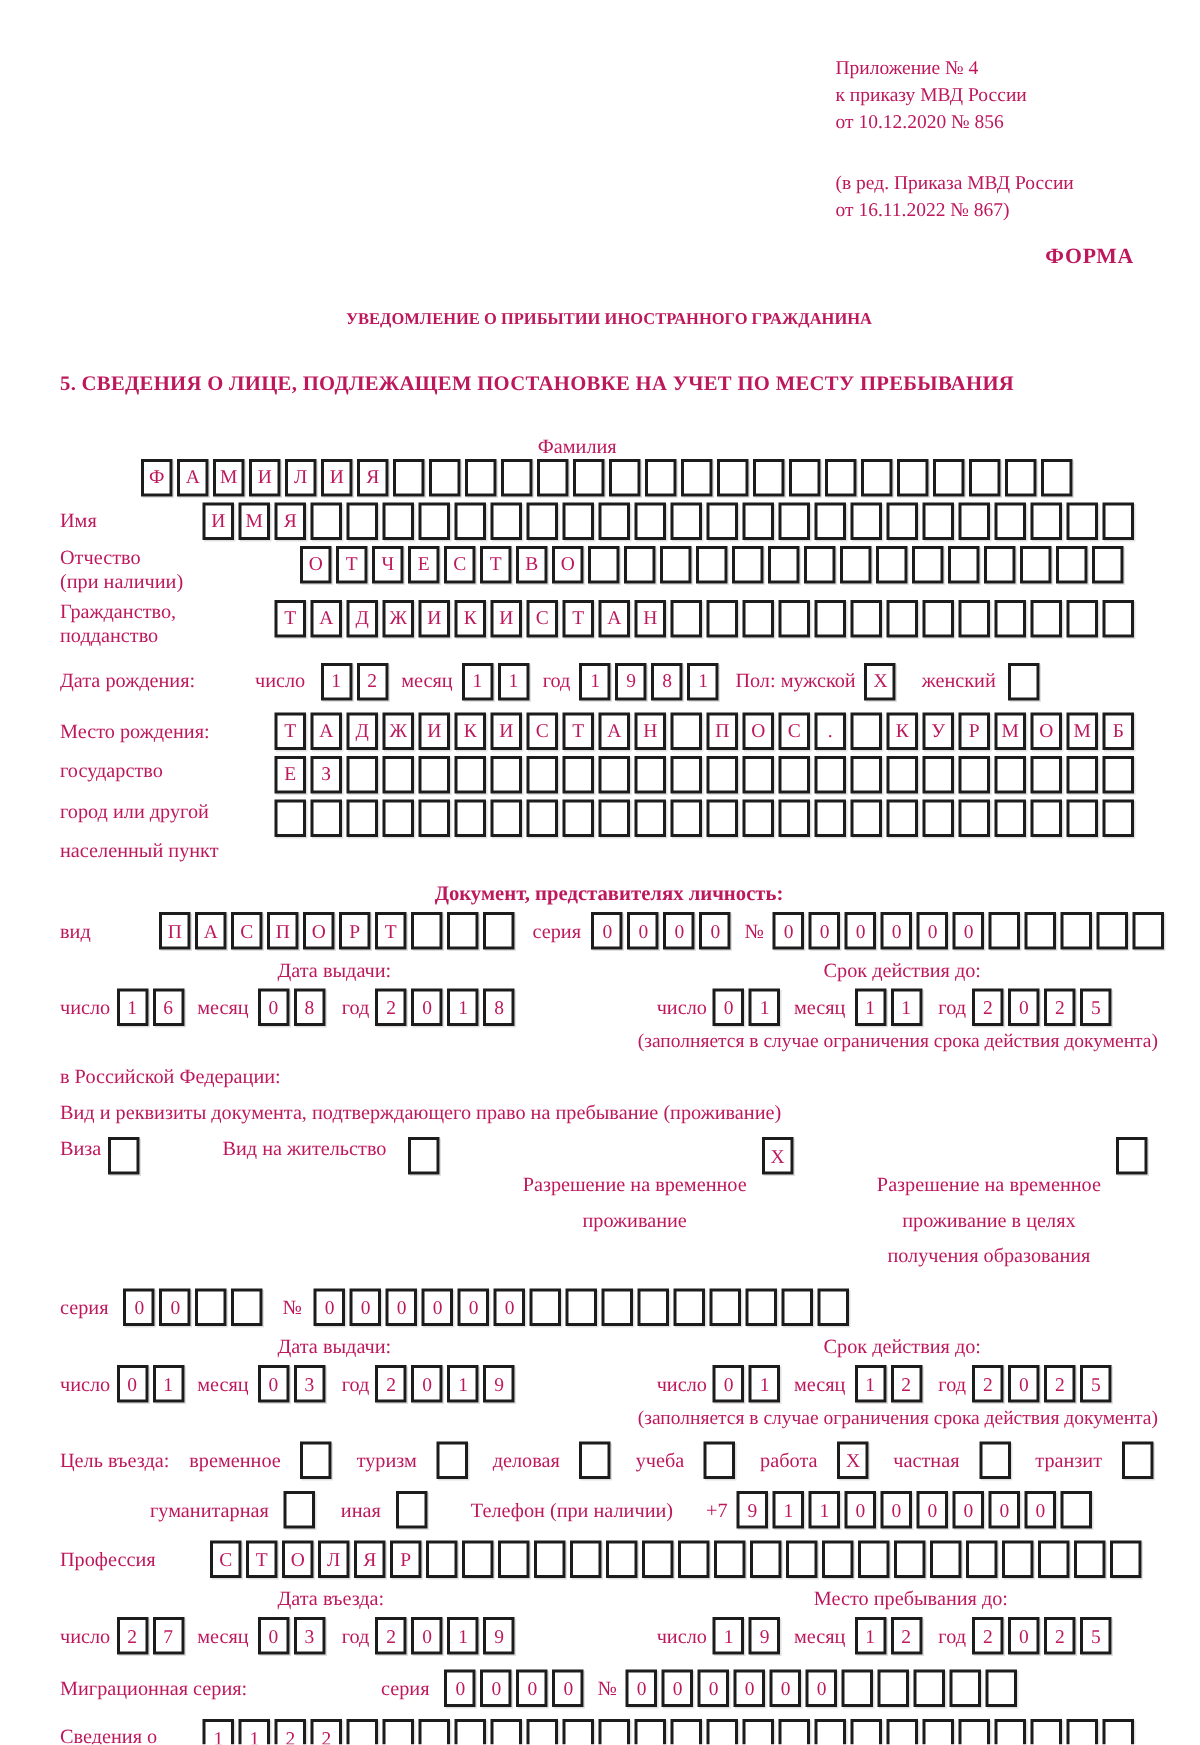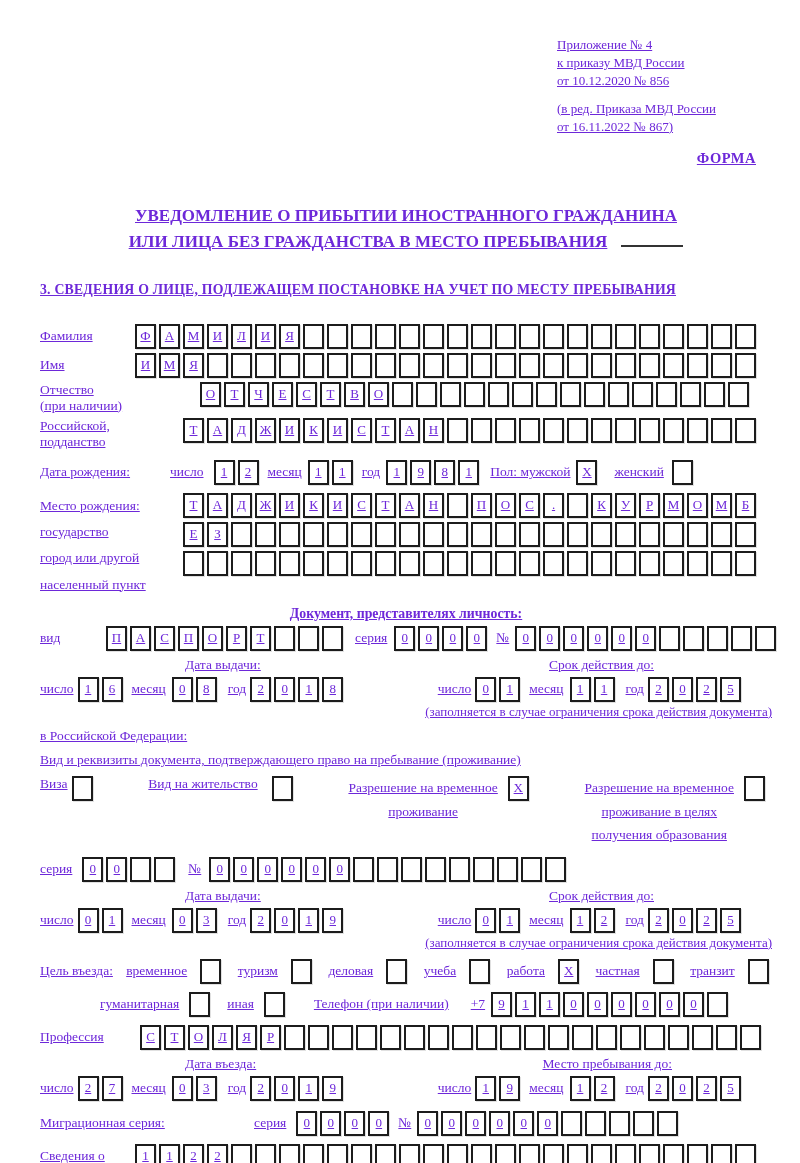--- a/index.html
+++ b/index.html
@@ -1,39 +1,39 @@
 <!DOCTYPE html>
 <html><head>
 <meta charset="utf-8">
 <style>
   html,body{margin:0;padding:0;background:#fff;}
   .page{
     position:relative;width:800px;height:1163px;box-sizing:border-box;
-    padding:36px 28px 10px 40px;background:#fff;color:#6d28d9;
-    font-family:"Liberation Serif","DejaVu Serif",serif;font-size:13.5px;overflow:hidden;text-decoration:underline;
+    padding:36px 28px 10px 40px;background:#fff;color:#be185d;
+    font-family:"Liberation Serif","DejaVu Serif",serif;font-size:13.5px;overflow:hidden;
   }
   .pre{white-space:pre-line;}
   .hdr{margin-left:auto;width:215px;font-size:13px;line-height:1.4;}
-  .hdr .ed{margin-top:9px;}
+  .hdr .ed{margin-top:22px;}
   .forma{text-align:right;font-weight:bold;font-size:14.5px;margin:14px 16px 0 0;letter-spacing:.5px;}
-  .title{margin-top:36px;text-align:center;font-weight:bold;font-size:17px;line-height:1.55;}
+  .title{margin-top:25px;text-align:center;font-weight:bold;font-size:11px;line-height:1.55;}
   .blank{display:inline-block;width:62px;border-bottom:2px solid #333;margin-left:14px;}
   .sect{margin-top:26px;font-weight:bold;font-size:13.8px;letter-spacing:.2px;}
   .row{display:flex;align-items:center;margin-top:4px;}
   .top{align-items:flex-start;}
   .cells{display:flex;flex:none;}
   .cell{
     flex:none;display:inline-flex;align-items:center;justify-content:center;
     width:17px;height:21px;border:2px solid #1c1c1c;margin-right:3px;
     font-size:13px;background:#fff;box-shadow:1px 1px 0 rgba(0,0,0,.12);
   }
   .lbl{flex:none;}
   .w95{width:95px;}  .w100{width:100px;} .w143{width:143px;} .w160{width:160px;}
   .gap6{margin:0 6px 0 6px;} .gl8{margin-left:8px;margin-right:6px;}
-  .center{text-align:center;}
+  .center{text-align:center;margin-top:20px;}
   .dochead{text-align:center;font-weight:bold;font-size:13.8px;margin-top:8px;}
   .datelabels{display:flex;margin-top:6px;}
   .note{text-align:right;font-size:13px;margin-top:2px;}
   .mt8{margin-top:8px;} .mt10{margin-top:10px;}
   .stack>div{margin-bottom:4px;}
 </style>
 </head>
 <body>
 
 <div class="page">
@@ -43,26 +43,25 @@
 к приказу МВД России
 от 10.12.2020 № 856</div>
     <div class="pre ed">(в ред. Приказа МВД России
 от 16.11.2022 № 867)</div>
   </div>
 
   <div class="forma">ФОРМА</div>
 
   <div class="title">
     <div>УВЕДОМЛЕНИЕ О ПРИБЫТИИ ИНОСТРАННОГО ГРАЖДАНИНА</div>
-    <div><span>ИЛИ ЛИЦА БЕЗ ГРАЖДАНСТВА В МЕСТО ПРЕБЫВАНИЯ</span><span class="blank"></span></div>
-  </div>
-
-  <div class="sect">3. СВЕДЕНИЯ О ЛИЦЕ, ПОДЛЕЖАЩЕМ ПОСТАНОВКЕ НА УЧЕТ ПО МЕСТУ ПРЕБЫВАНИЯ</div>
-
-  <div class="row" style="margin-top:26px;">
+  </div>
+
+  <div class="sect">5. СВЕДЕНИЯ О ЛИЦЕ, ПОДЛЕЖАЩЕМ ПОСТАНОВКЕ НА УЧЕТ ПО МЕСТУ ПРЕБЫВАНИЯ</div>
+
+  <div class="row" style="margin-top:26px;flex-direction:column;">
     <span class="lbl w95">Фамилия</span>
     <span class="cells">
         <span class="cell">Ф</span>
         <span class="cell">А</span>
         <span class="cell">М</span>
         <span class="cell">И</span>
         <span class="cell">Л</span>
         <span class="cell">И</span>
         <span class="cell">Я</span>
         <span class="cell"></span>
@@ -143,21 +142,21 @@
         <span class="cell"></span>
         <span class="cell"></span>
         <span class="cell"></span>
         <span class="cell"></span>
         <span class="cell"></span>
         <span class="cell"></span>
       </span>
   </div>
 
   <div class="row top">
-    <span class="lbl w143 pre">Российской,
+    <span class="lbl w143 pre">Гражданство,
 подданство</span>
     <span class="cells">
         <span class="cell">Т</span>
         <span class="cell">А</span>
         <span class="cell">Д</span>
         <span class="cell">Ж</span>
         <span class="cell">И</span>
         <span class="cell">К</span>
         <span class="cell">И</span>
         <span class="cell">С</span>

